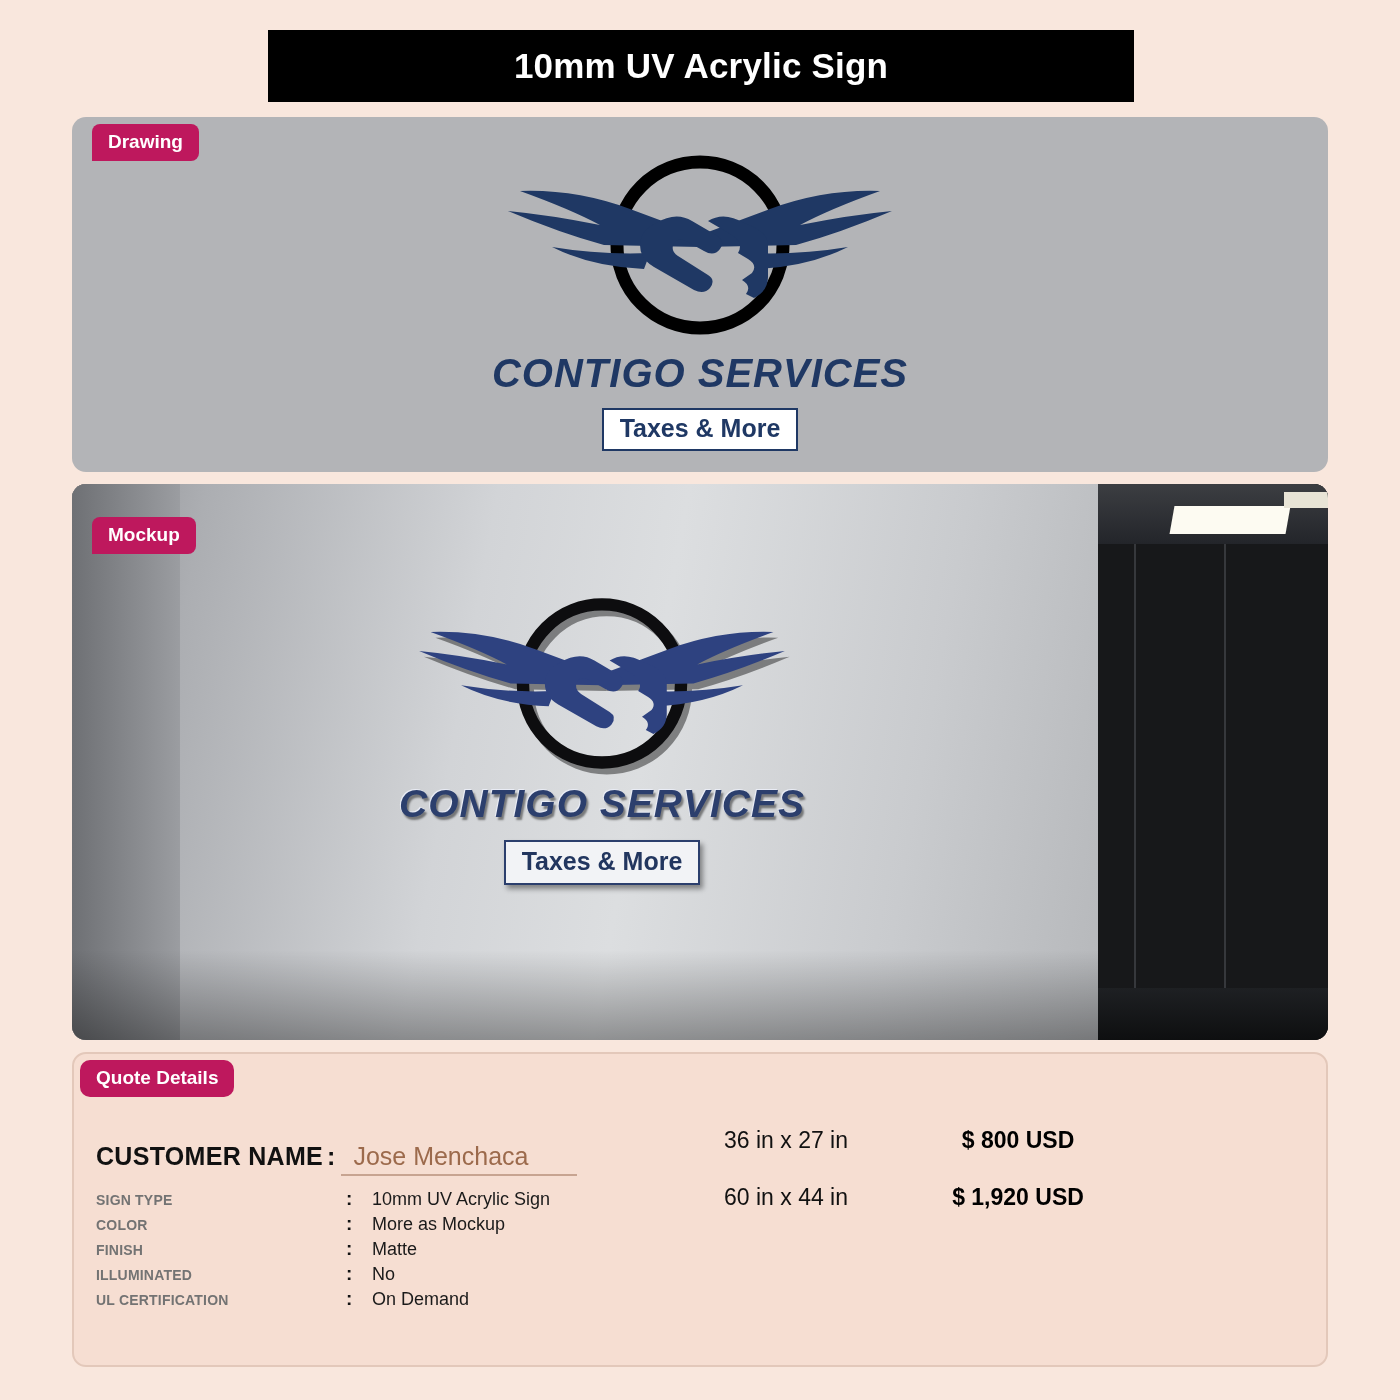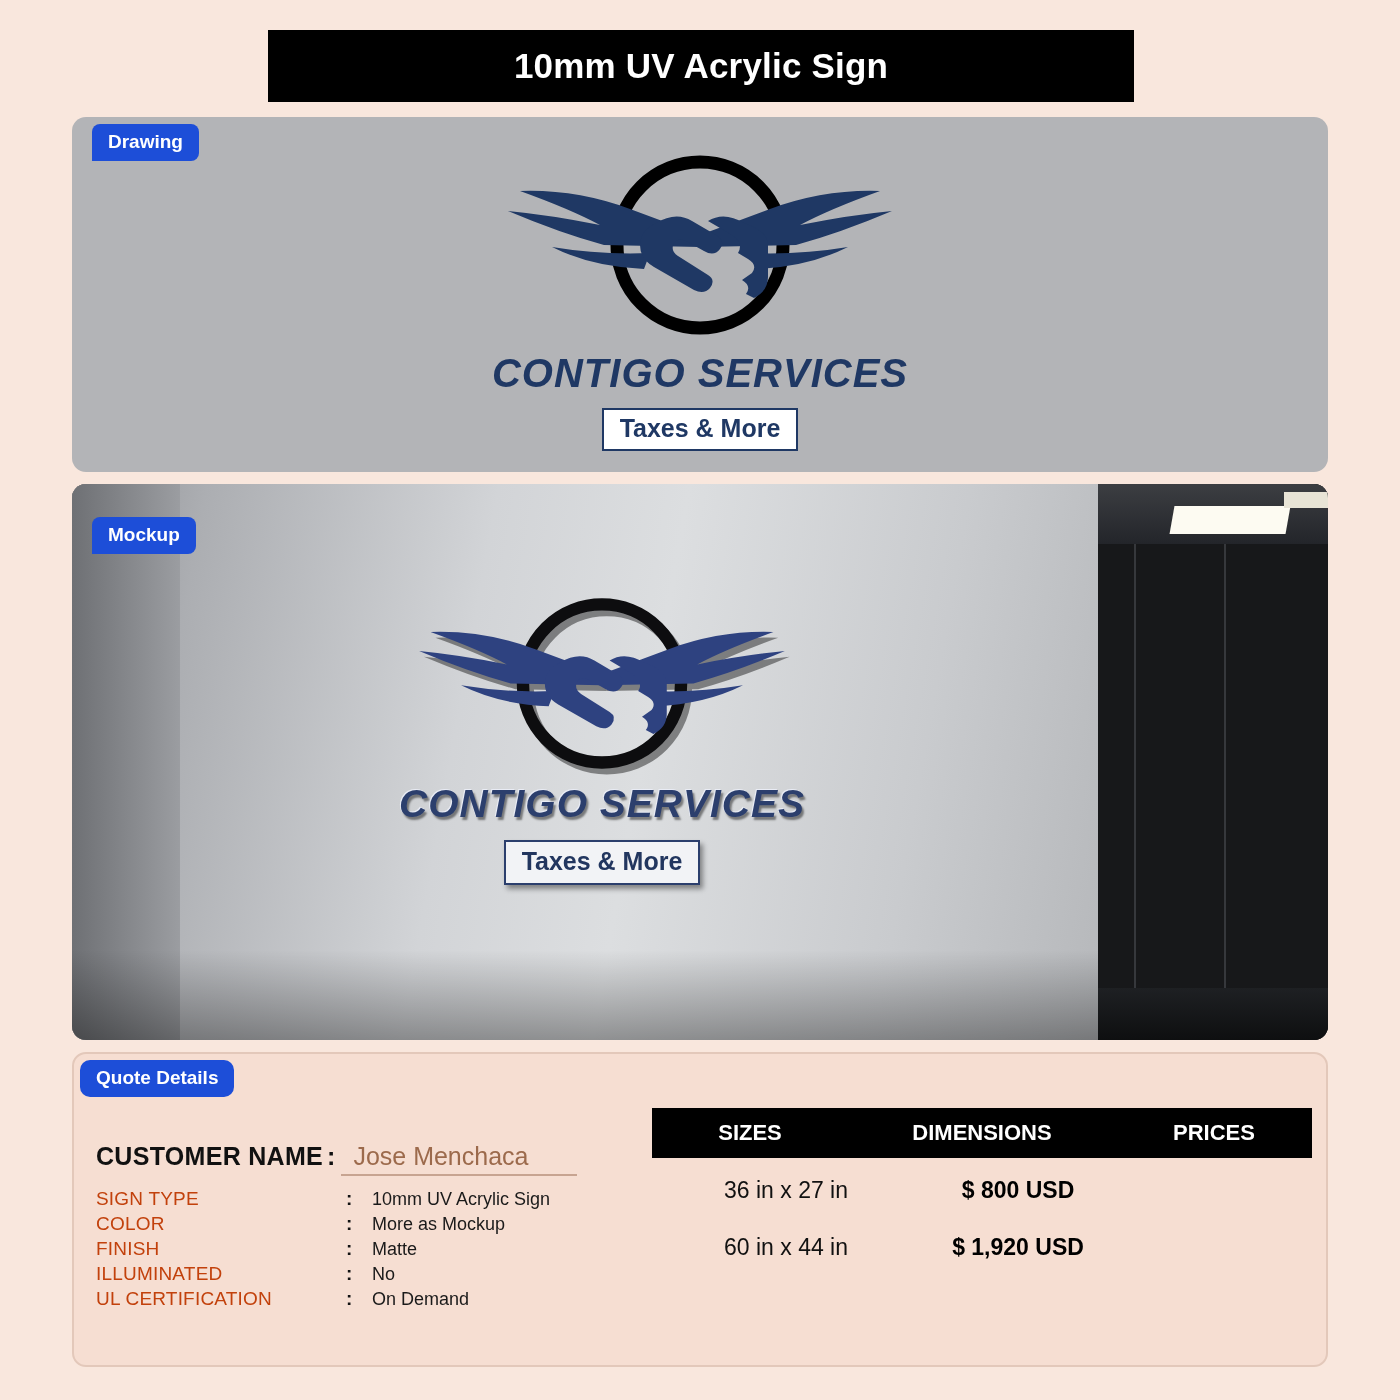--- a/index.html
+++ b/index.html
@@ -27,21 +27,21 @@
   }
 
   
   .panel {
     position: absolute;
     border-radius: 14px;
     overflow: hidden;
   }
   .tag {
     position: absolute;
-    background: #1d4ed8;
+    background: #be185d;
     color: #ffffff;
     font-size: 19px;
     font-weight: bold;
     padding: 7px 16px 8px 16px;
     border-radius: 8px 8px 8px 0;
     z-index: 20;
     white-space: nowrap;
   }
 
   
@@ -174,21 +174,21 @@
     margin-top: 26px;
   }
 
   .spec-table {
     position: absolute;
     left: 96px; top: 1188px;
     font-size: 18px;
   }
   .spec-row { display: flex; align-items: baseline; height: 25px; }
   .spec-key {
-    width: 250px; font-weight: normal; color: #c2410c; font-size: 19px; letter-spacing: 0.2px;
+    width: 250px; font-weight: bold; color: #737373; font-size: 14px; letter-spacing: 0.2px;
   }
   .spec-colon { width: 26px; font-weight: bold; color: #121212; font-size: 19px; }
   .spec-val { color: #1a1a1a; font-size: 18px; }
 
   
   .price-table {
     position: absolute;
     left: 652px; top: 1108px;
     width: 660px;
   }
@@ -334,25 +334,20 @@
     <span class="spec-val">No</span>
   </div>
   <div class="spec-row">
     <span class="spec-key">UL CERTIFICATION</span>
     <span class="spec-colon">:</span>
     <span class="spec-val">On Demand</span>
   </div>
 </div>
 
 <div class="price-table">
-  <div class="price-head">
-    <div class="c1">SIZES</div>
-    <div class="c2">DIMENSIONS</div>
-    <div class="c3">PRICES</div>
-  </div>
 
   <div class="price-row">
     <div class="dim-cell">36 in x 27 in</div>
     <div class="price-cell">$ 800 USD</div>
   </div>
   <div class="price-row">
     <div class="dim-cell">60 in x 44 in</div>
     <div class="price-cell">$ 1,920 USD</div>
   </div>
 </div>

